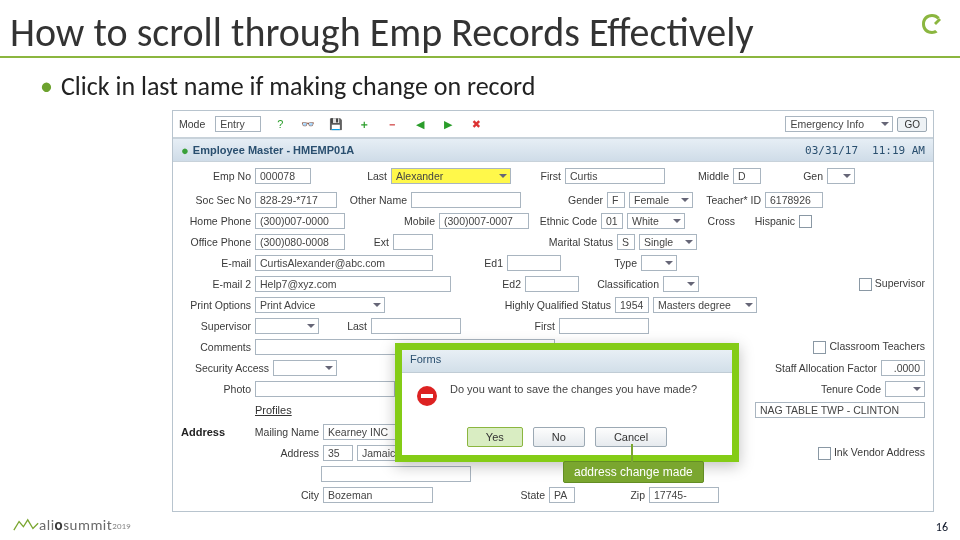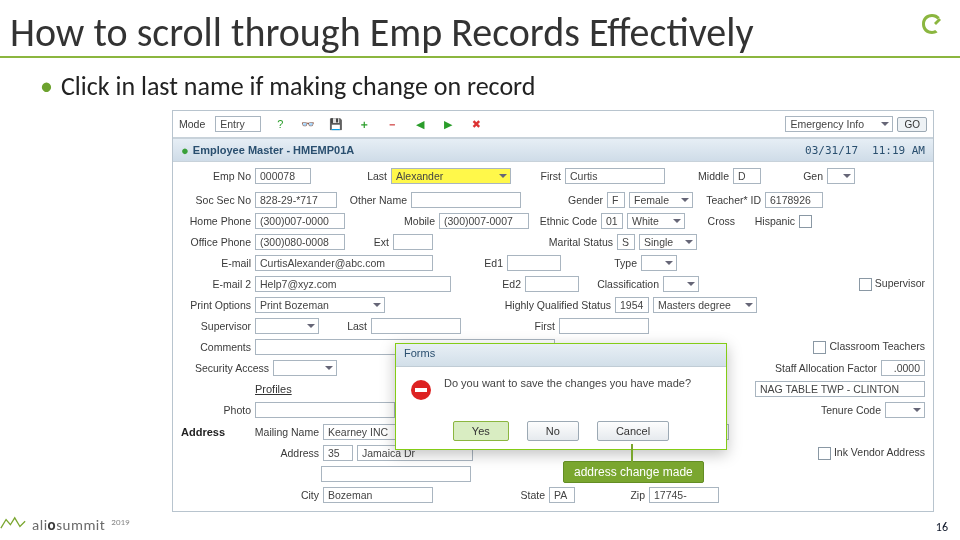--- a/index.html
+++ b/index.html
@@ -20,29 +20,29 @@
 .dd:after{content:"";position:absolute;right:3px;top:50%;margin-top:-2px;border:4px solid transparent;border-top-color:#667}
 .lbl{color:#3a3a3a;font-size:10.5px;text-align:right;display:inline-block}
 .subhead{background:linear-gradient(#e6eef5,#cfdce8);border-top:1px solid #c8d2da;border-bottom:1px solid #c8d2da;height:22px;display:flex;align-items:center;padding:0 8px;color:#2a4f6f;font-weight:600}
 .subhead .dt{margin-left:auto;display:flex;gap:14px;font-weight:400;color:#2a4f6f;font-family:monospace}
 .grid{position:relative;padding:6px 8px 8px 8px}
 .row{display:flex;align-items:center;margin-bottom:5px;gap:4px}
 .btn{border:1px solid #9ca9b4;background:linear-gradient(#fdfdfd,#e6eaee);padding:3px 18px;font-size:11px;border-radius:2px}
 .btn.sel{background:#d9edc2;border-color:#8bb63f}
 .gobtn{border:1px solid #9ca9b4;background:#eef2f5;padding:1px 6px;font-size:10px;border-radius:2px}
 .chk{width:11px;height:11px;border:1px solid #8a98a4;display:inline-block;margin-right:3px;vertical-align:middle}
-.modal{position:absolute;left:222px;top:232px;width:330px;border:1px solid #84cc16;background:#fff;box-shadow:0 4px 14px rgba(0,0,0,.25)}
+.modal{position:absolute;left:222px;top:232px;width:330px;border:7px solid #84cc16;background:#fff;box-shadow:0 4px 14px rgba(0,0,0,.25)}
 .modal .mhead{background:linear-gradient(#e8eff5,#d2dfe9);padding:3px 8px;color:#2a4f6f;height:16px;border-bottom:1px solid #c0ccd5}
 .modal .mbody{padding:10px 12px;display:flex;align-items:flex-start;gap:10px;color:#444}
-.modal .mbtns{display:flex;justify-content:center;gap:18px;padding:8px}
+.modal .mbtns{display:flex;justify-content:center;gap:10px;padding:8px}
 .callout{position:absolute;left:390px;top:350px;background:#7aa62f;color:#fff;font-size:12px;padding:3px 10px;border:1px solid #638d24;border-radius:2px}
 .callout::after{content:"";position:absolute;top:-18px;left:50%;margin-left:-2px;width:2px;height:18px;background:#7aa62f}
 .addr-lbl{font-weight:700;color:#222}
 .green-dot{color:#3aa03a;font-size:13px;margin-right:4px}
-.logo{position:absolute;left:0;bottom:6px;display:flex;align-items:flex-start;gap:6px;font-size:9px;color:#888}
+.logo{position:absolute;left:13px;bottom:6px;display:flex;align-items:center;gap:0;font-size:9px;color:#888}
 .logo .mtn{width:26px;height:14px}
 .logo .txt{font-size:15px;color:#6a6a6a;letter-spacing:.5px}
 .logo .txt b{color:#3a3a3a}
 .pg{position:absolute;right:12px;bottom:6px;font-size:12px;color:#0f172a}
 .spc{display:inline-block}
 </style>
 </head>
 <body>
 <div class="slide">
 
@@ -156,21 +156,21 @@
       <span class="inp" style="width:196px">Help7@xyz.com</span>
       <span class="lbl" style="width:30px;margin-left:36px">Ed2</span>
       <span class="inp" style="width:54px"></span>
       <span class="lbl" style="width:72px;margin-left:4px">Classification</span>
       <span class="inp dd" style="width:36px"></span>
       <span style="margin-left:auto"><span class="chk"></span><span class="lbl">Supervisor</span></span>
     </div>
 
     <div class="row">
       <span class="lbl" style="width:70px">Print Options</span>
-      <span class="inp dd" style="width:130px">Print Bozeman</span>
+      <span class="inp dd" style="width:130px">Print Advice</span>
       <span class="spc" style="width:100px"></span>
       <span class="lbl" style="width:118px">Highly Qualified Status</span>
       <span class="inp" style="width:34px">1954</span>
       <span class="inp dd" style="width:104px">Masters degree</span>
     </div>
 
     <div class="row">
       <span class="lbl" style="width:70px">Supervisor</span>
       <span class="inp dd" style="width:64px"></span>
       <span class="lbl" style="width:34px;margin-left:10px">Last</span>
@@ -186,30 +186,30 @@
     </div>
 
     <div class="row">
       <span class="lbl" style="width:88px">Security Access</span>
       <span class="inp dd" style="width:64px"></span>
       <span class="lbl" style="width:116px;margin-left:auto">Staff Allocation Factor</span>
       <span class="inp" style="width:44px;text-align:right">.0000</span>
     </div>
 
     <div class="row">
-      <span class="spc" style="width:70px"></span>
-      <span style="text-decoration:underline;color:#333"><span>Profiles</span></span>
-      <span class="inp" style="width:170px;margin-left:auto">NAG TABLE TWP - CLINTON</span>
-    </div>
-
-    <div class="row">
       <span class="lbl" style="width:70px">Photo</span>
       <span class="inp" style="width:140px"></span>
       <span class="lbl" style="width:70px;margin-left:auto">Tenure Code</span>
       <span class="inp dd" style="width:40px"></span>
+    </div>
+
+    <div class="row">
+      <span class="spc" style="width:70px"></span>
+      <span style="text-decoration:underline;color:#333"><span>Profiles</span></span>
+      <span class="inp" style="width:170px;margin-left:auto">NAG TABLE TWP - CLINTON</span>
     </div>
 
     <div class="row" style="margin-top:6px">
       <span class="addr-lbl" style="width:62px">Address</span>
       <span class="lbl" style="width:72px">Mailing Name</span>
       <span class="inp" style="width:150px">Kearney INC</span>
       <span class="lbl" style="width:80px;margin-left:30px">Address Type</span>
       <span class="inp" style="width:24px">PR</span>
       <span class="inp dd" style="width:110px">Primary Address</span>
     </div>

